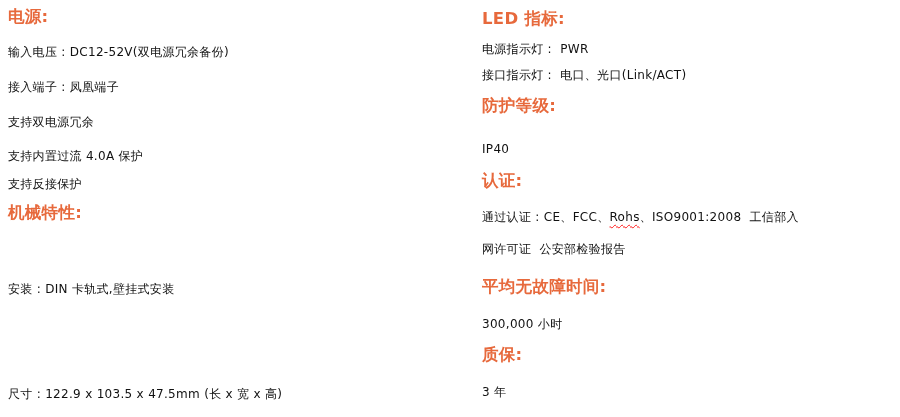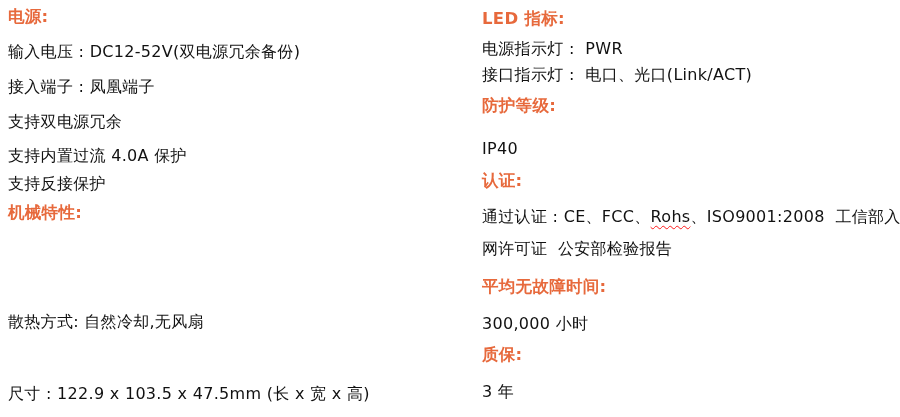--- a/index.html
+++ b/index.html
@@ -9,21 +9,21 @@
     position: relative;
     width: 900px;
     height: 417px;
     background: #ffffff;
     font-family: "DejaVu Sans", "Liberation Sans", sans-serif;
     overflow: hidden;
   }
   .line {
     position: absolute;
     white-space: pre;
-    font-size: 16px;
+    font-size: 12px;
     line-height: 20px;
     color: var(--body);
     letter-spacing: 0.3px;
   }
   .heading {
     color: var(--accent);
     font-weight: bold;
     font-size: 16.5px;
   }
   .col-left  { left: 8px; }
@@ -39,21 +39,21 @@
 
 <div class="page">
 
   <div class="line heading col-left" style="top:7px">电源:</div>
   <div class="line col-left" style="top:42px">输入电压 : DC12-52V(双电源冗余备份)</div>
   <div class="line col-left" style="top:112px">支持双电源冗余</div>
   <div class="line col-left" style="top:77px">接入端子 : 凤凰端子</div>
   <div class="line col-left" style="top:146px">支持内置过流 4.0A 保护</div>
   <div class="line col-left" style="top:174px">支持反接保护</div>
   <div class="line heading col-left" style="top:203px">机械特性:</div>
-  <div class="line col-left" style="top:312px">散热方式: 自然冷却,无风扇</div>
+  <div class="line col-left" style="top:279px">安装 : DIN 卡轨式,壁挂式安装</div>
   <div class="line col-left" style="top:384px">尺寸 : 122.9 x 103.5 x 47.5mm (长 x 宽 x 高)</div>
 
   <div class="line heading col-right" style="top:9px">LED 指标:</div>
   <div class="line col-right" style="top:39px">电源指示灯 :  PWR</div>
   <div class="line col-right" style="top:65px">接口指示灯 :  电口、光口(Link/ACT)</div>
   <div class="line heading col-right" style="top:96px">防护等级:</div>
   <div class="line col-right" style="top:139px">IP40</div>
   <div class="line heading col-right" style="top:171px">认证:</div>
   <div class="line col-right" style="top:207px"><span>通过认证 : CE、FCC、</span><span class="misspelled">Rohs</span><span>、ISO9001:2008  工信部入</span></div>
   <div class="line heading col-right" style="top:277px">平均无故障时间:</div>

